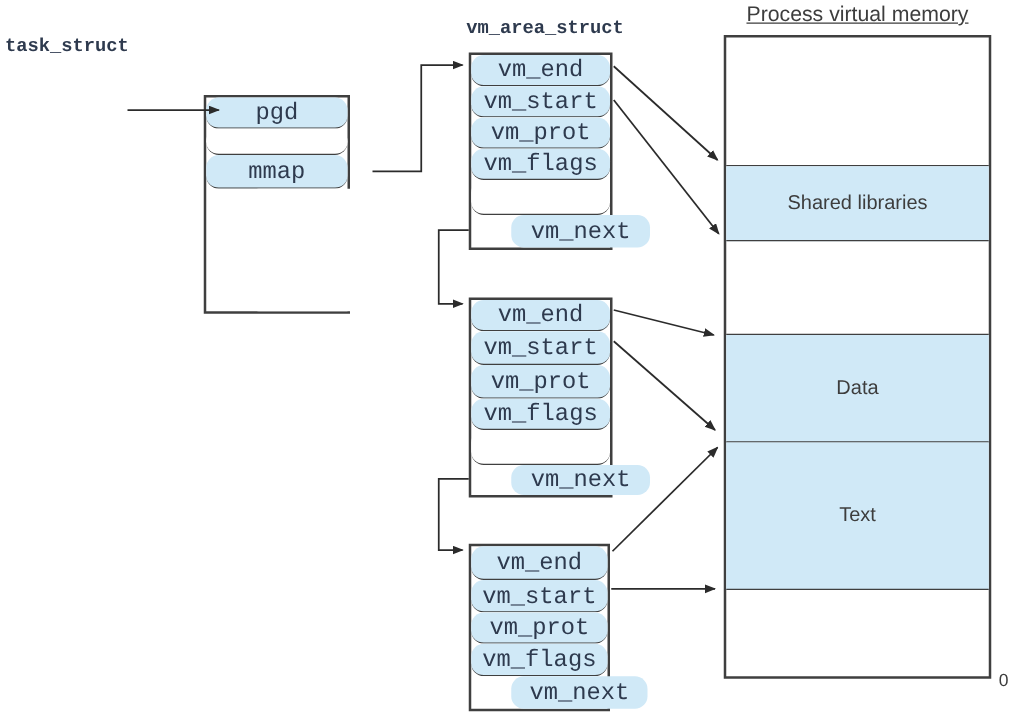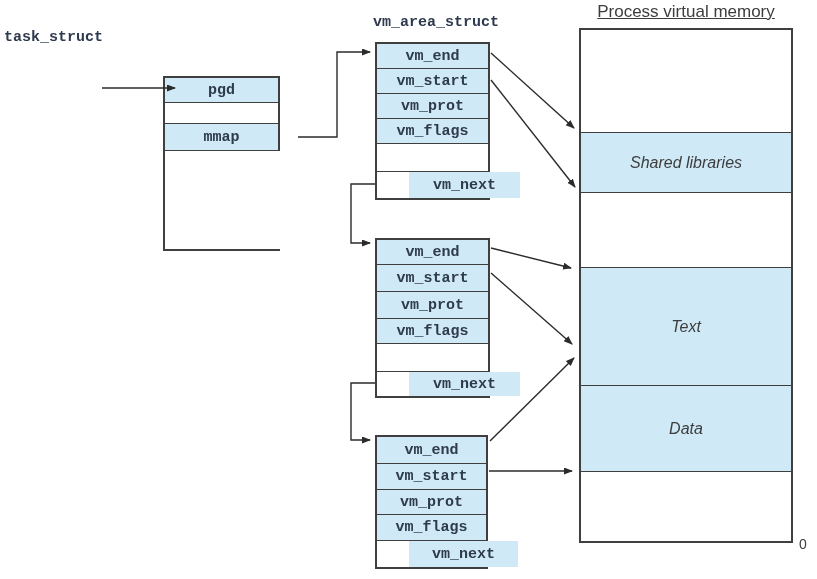--- a/index.html
+++ b/index.html
@@ -25,37 +25,38 @@
     white-space:nowrap;
   }
   .box{
     position:absolute;
     border:2px solid var(--border);
     background:#fff;
   }
   .row{
     width:100%;
     display:flex;align-items:center;justify-content:center;
-    font-size:15px;font-weight:bold;
+    font-size:19px;font-weight:normal;
     color:var(--mono-text);
     border-bottom:1px solid var(--border);
+    border-radius:10px;
   }
   .row:last-child{border-bottom:none;margin-left:32px;}
   .row.blue{background:var(--fill);}
   .row.blank{background:#fff;}
   .mem-region{
     width:100%;
     display:flex;align-items:center;justify-content:center;
     font-family:"Liberation Sans","DejaVu Sans",sans-serif;
     font-size:16px;
     color:var(--sans-text);
     border-bottom:1px solid var(--border);
   }
   .mem-region:last-child{border-bottom:none;}
-  .mem-region.blue{background:var(--fill);font-style:italic;}
+  .mem-region.blue{background:var(--fill);}
   .title{
     position:absolute;
     font-family:"Liberation Sans","DejaVu Sans",sans-serif;
     font-size:17px;
     color:var(--sans-text);
     text-align:center;
     white-space:nowrap;
   }
   .zero-label{
     position:absolute;
@@ -112,22 +113,22 @@
     <div class="row blue" style="height:25px;">vm_prot</div>
     <div class="row blue" style="height:26px;">vm_flags</div>
     <div class="row blue" style="height:26px;">vm_next</div>
   </div>
 
   <div class="title" style="left:579px;top:2px;width:214px;text-decoration:underline;">Process virtual memory</div>
   <div class="box" style="left:579px;top:28px;width:214px;height:515px;">
     <div class="mem-region" style="height:103px;"></div>
     <div class="mem-region blue" style="height:60px;">Shared libraries</div>
     <div class="mem-region" style="height:75px;"></div>
+    <div class="mem-region blue" style="height:86px;">Data</div>
     <div class="mem-region blue" style="height:118px;">Text</div>
-    <div class="mem-region blue" style="height:86px;">Data</div>
     <div class="mem-region" style="height:67px;"></div>
   </div>
   <div class="zero-label" style="left:799px;top:536px;">0</div>
 
   <svg class="arrows" viewBox="0 0 817 579" xmlns="http://www.w3.org/2000/svg">
     <defs>
       <marker id="ah" markerWidth="9" markerHeight="8" refX="8" refY="3.5" orient="auto" markerUnits="userSpaceOnUse">
         <path class="ah" d="M0,0 L9,3.5 L0,7 z"></path>
       </marker>
     </defs>

